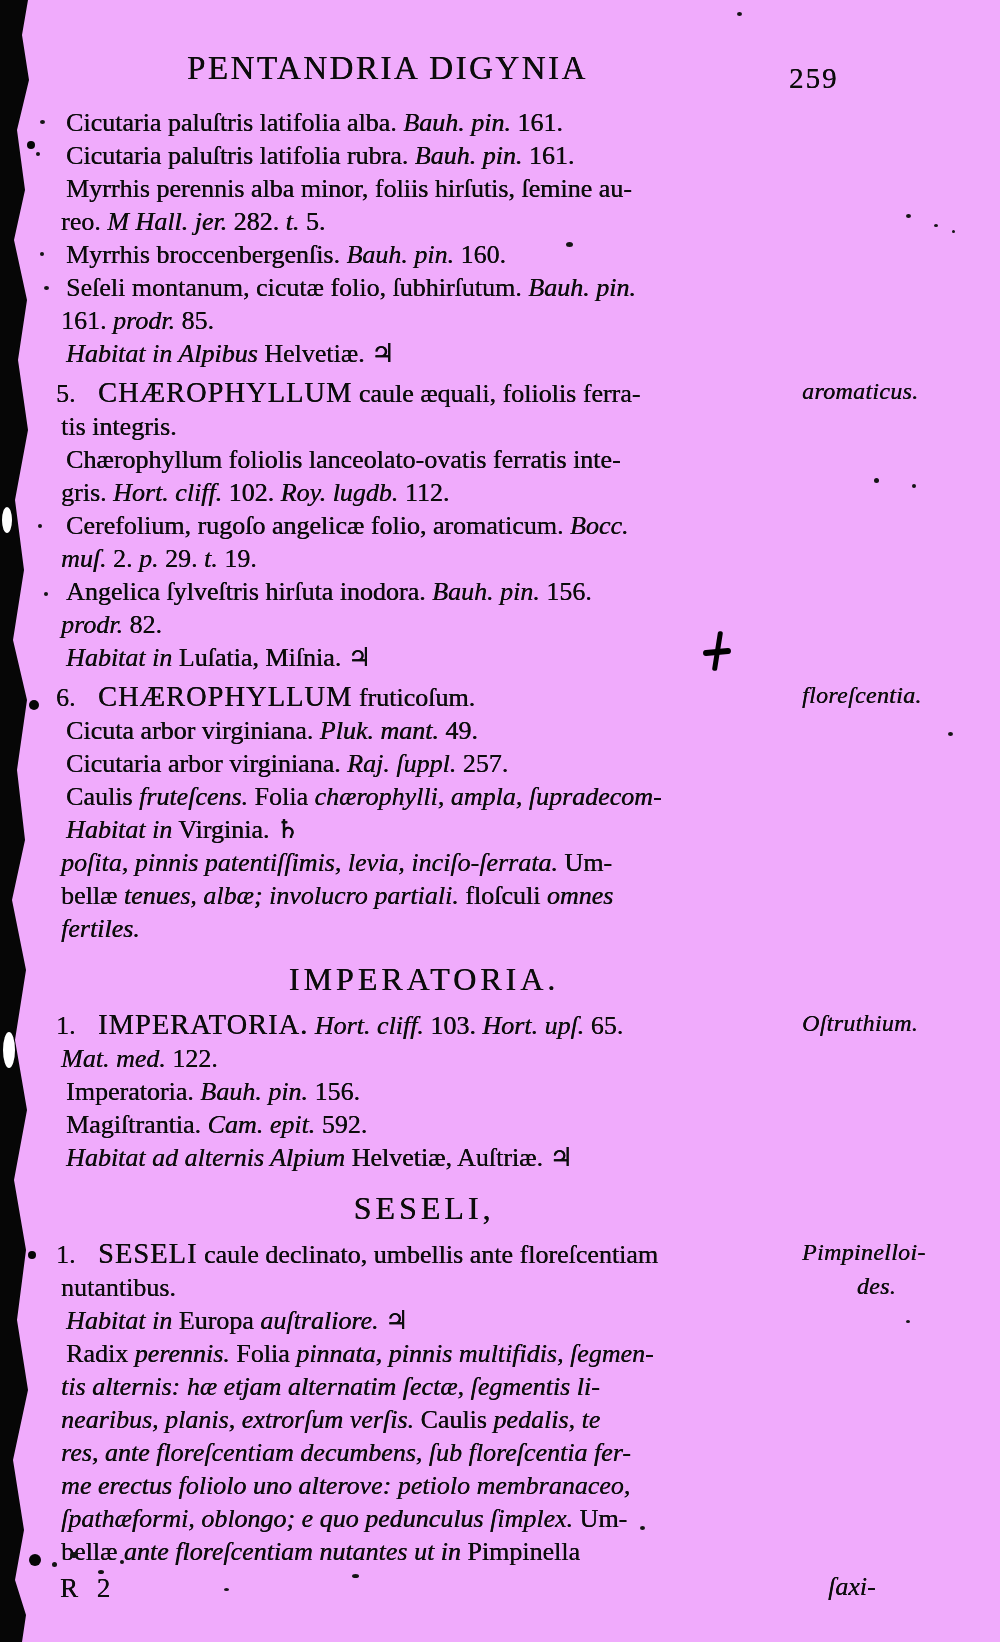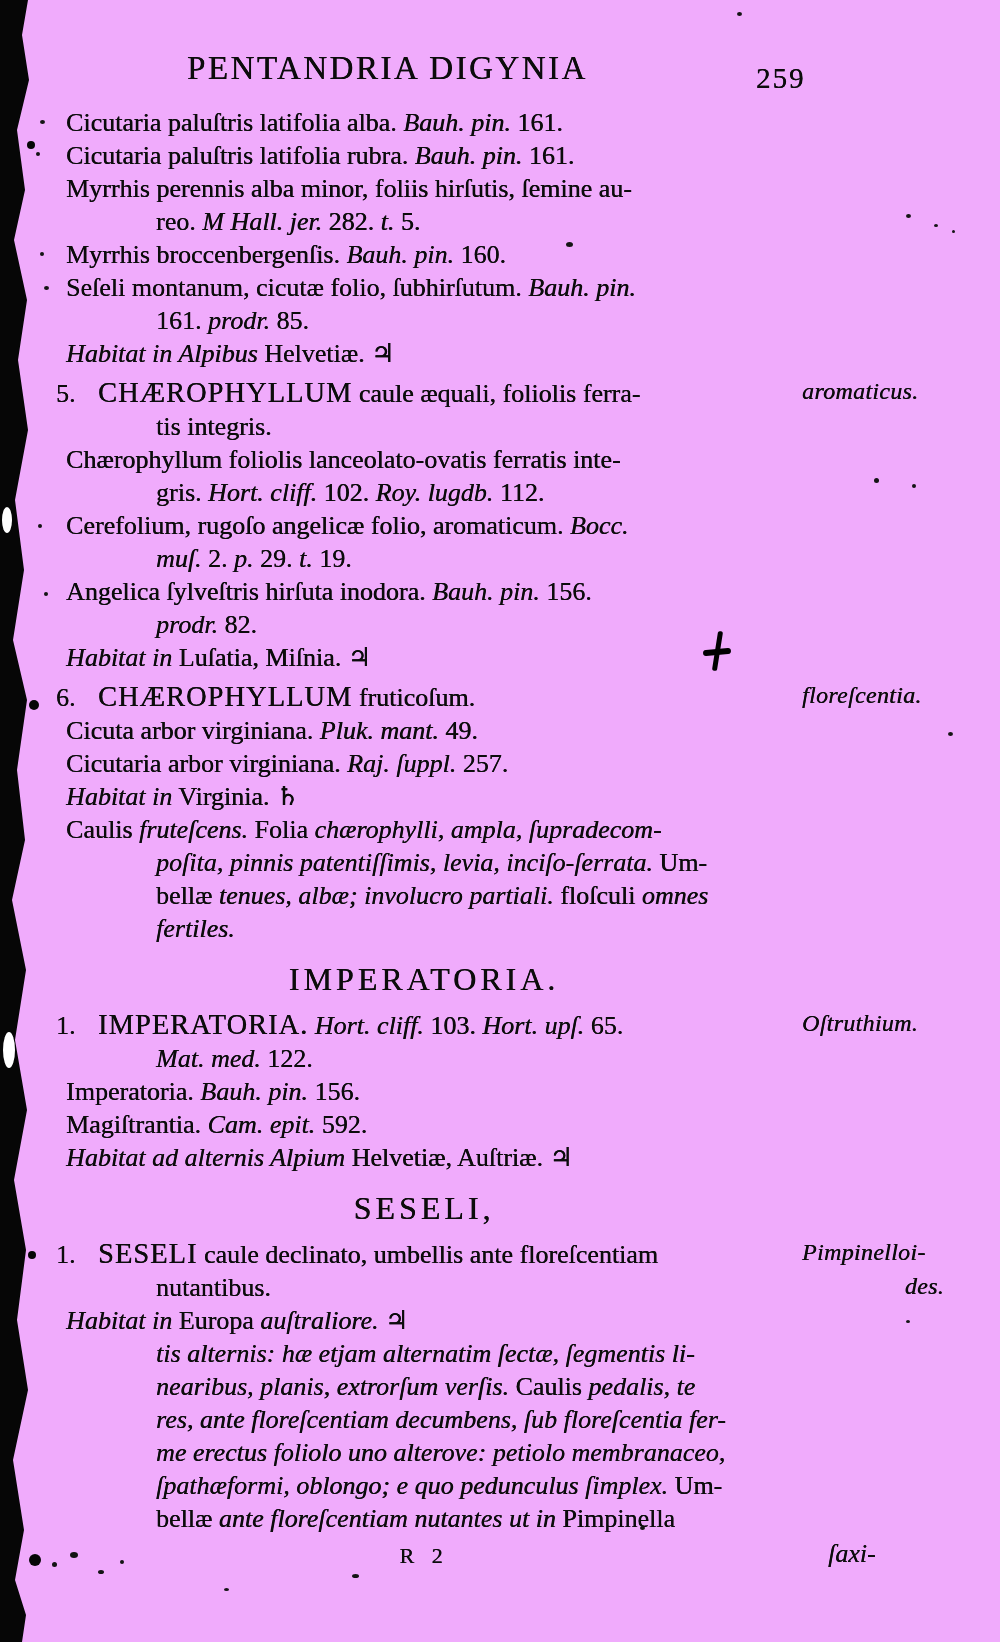--- a/index.html
+++ b/index.html
@@ -15,41 +15,41 @@
     font-size: 26px;
     line-height: 33px;
     text-shadow: 0.35px 0.25px 0 currentColor;
   }
   
   .header { position: relative; height: 100px; }
   .title {
     position: absolute; left: 187px; top: 52px;
     font-size: 33px; letter-spacing: 2.5px; line-height: 1; white-space: nowrap;
   }
-  .pagenum { position: absolute; left: 756px; top: 62px; font-size: 29px; letter-spacing: 2px; }
+  .pagenum { position: absolute; left: 789px; top: 62px; font-size: 29px; letter-spacing: 2px; }
   
   .body { position: relative; margin-top: 6px; }
   .line { position: relative; padding-left: 66px; padding-right: 212px; }
-  .line.ind { padding-left: 108px; margin-left: 48px; }
+  .line.ind { padding-left: 61px; }
   .line.species { padding-left: 56px; margin-top: 6px; }
   .num { display: inline-block; min-width: 30px; margin-right: 12px; }
   .genus { font-size: 28.5px; letter-spacing: 1px; }
   .line.heading {
     margin: 13px 0 8px; padding: 0 212px 0 60px;
     text-align: center; font-size: 32px; letter-spacing: 4px; line-height: 42px;
   }
   .i { font-style: italic; }
   .margin-note {
     position: absolute; left: 802px; top: 4px; width: 194px;
     font-size: 24px; line-height: 23px; font-style: italic; letter-spacing: 0.3px;
   }
   .margin-note.right { text-align: right; padding-right: 100px; }
   
   .footer { position: relative; margin-top: 0; height: 46px; }
-  .sig { position: absolute; left: 60px; right: 212px; top: 4px; text-align: center; font-size: 22px; letter-spacing: 6px; }
+  .sig { position: absolute; left: 60px; right: 212px; top: 4px; text-align: left; font-size: 27px; letter-spacing: 6px; }
   .catch { position: absolute; left: 828px; top: 2px; font-style: italic; }
   
   .binding { position: absolute; left: 0; top: 0; width: 52px; height: 1642px; z-index: 3; pointer-events: none; }
   .ink-blot { position: absolute; left: 700px; top: -12px; width: 34px; height: 46px; }
   .ink-blot::before {
     content: ""; position: absolute; left: 15px; top: 2px; width: 5px; height: 40px;
     background: #000; transform: rotate(9deg); border-radius: 2px;
   }
   .ink-blot::after {
     content: ""; position: absolute; left: 3px; top: 20px; width: 28px; height: 6px;
@@ -116,35 +116,36 @@
       <div class="line"><span class="">Chærophyllum foliolis lanceolato-ovatis ferratis inte-</span></div>
       <div class="line ind"><span class="">gris. </span><span class="i ">Hort. cliff.</span><span class=""> 102. </span><span class="i ">Roy. lugdb.</span><span class=""> 112.</span></div>
       <div class="line"><span class="">Cerefolium, rugoſo angelicæ folio, aromaticum. </span><span class="i ">Bocc.</span></div>
       <div class="line ind"><span class="i ">muſ.</span><span class=""> 2. </span><span class="i ">p.</span><span class=""> 29. </span><span class="i ">t.</span><span class=""> 19.</span></div>
       <div class="line"><span class="">Angelica ſylveſtris hirſuta inodora. </span><span class="i ">Bauh. pin.</span><span class=""> 156.</span></div>
       <div class="line ind"><span class="i ">prodr.</span><span class=""> 82.</span></div>
       <div class="line"><span class="i ">Habitat in</span><span class=""> Luſatia, Miſnia. ♃</span><span class="ink-blot"></span></div>
       <div class="line species"><span class="num">6.</span><span class="genus">CHÆROPHYLLUM</span><span class=""> fruticoſum.</span><span class="margin-note">floreſcentia.</span></div>
       <div class="line"><span class="">Cicuta arbor virginiana. </span><span class="i ">Pluk. mant.</span><span class=""> 49.</span></div>
       <div class="line"><span class="">Cicutaria arbor virginiana. </span><span class="i ">Raj. ſuppl.</span><span class=""> 257.</span></div>
+      <div class="line"><span class="">Caulis </span><span class="i ">fruteſcens.</span><span class=""> Folia </span><span class="i ">chærophylli, ampla, ſupradecom-</span></div>
       <div class="line"><span class="i ">Habitat in</span><span class=""> Virginia. ♄</span></div>
-      <div class="line"><span class="">Caulis </span><span class="i ">fruteſcens.</span><span class=""> Folia </span><span class="i ">chærophylli, ampla, ſupradecom-</span></div>
       <div class="line ind"><span class="i ">poſita, pinnis patentiſſimis, levia, inciſo-ſerrata.</span><span class=""> Um-</span></div>
       <div class="line ind"><span class="">bellæ </span><span class="i ">tenues, albæ; involucro partiali.</span><span class=""> floſculi </span><span class="i ">omnes</span></div>
       <div class="line ind"><span class="i ">fertiles.</span></div>
       <div class="line heading"><span class="">IMPERATORIA.</span></div>
       <div class="line species"><span class="num">1.</span><span class="genus">IMPERATORIA.</span><span class=""> </span><span class="i ">Hort. cliff.</span><span class=""> 103. </span><span class="i ">Hort. upſ.</span><span class=""> 65.</span><span class="margin-note">Oſtruthium.</span></div>
       <div class="line ind"><span class="i ">Mat. med.</span><span class=""> 122.</span></div>
       <div class="line"><span class="">Imperatoria. </span><span class="i ">Bauh. pin.</span><span class=""> 156.</span></div>
       <div class="line"><span class="">Magiſtrantia. </span><span class="i ">Cam. epit.</span><span class=""> 592.</span></div>
       <div class="line"><span class="i ">Habitat ad alternis Alpium</span><span class=""> Helvetiæ, Auſtriæ. ♃</span></div>
       <div class="line heading"><span class="">SESELI,</span></div>
       <div class="line species"><span class="num">1.</span><span class="genus">SESELI</span><span class=""> caule declinato, umbellis ante floreſcentiam</span><span class="margin-note">Pimpinelloi-</span></div>
       <div class="line ind"><span class="">nutantibus.</span><span class="margin-note right">des.</span></div>
       <div class="line"><span class="i ">Habitat in</span><span class=""> Europa </span><span class="i ">auſtraliore.</span><span class=""> ♃</span></div>
+      <div class="line"><span class="">Radix </span><span class="i ">perennis.</span><span class=""> Folia </span><span class="i ">pinnata, pinnis multifidis, ſegmen-</span></div>
       <div class="line ind"><span class="i ">tis alternis: hæ etjam alternatim ſectæ, ſegmentis li-</span></div>
       <div class="line ind"><span class="i ">nearibus, planis, extrorſum verſis.</span><span class=""> Caulis </span><span class="i ">pedalis, te</span></div>
       <div class="line ind"><span class="i ">res, ante floreſcentiam decumbens, ſub floreſcentia fer-</span></div>
       <div class="line ind"><span class="i ">me erectus foliolo uno alterove: petiolo membranaceo,</span></div>
       <div class="line ind"><span class="i ">ſpathæformi, oblongo; e quo pedunculus ſimplex.</span><span class=""> Um-</span></div>
       <div class="line ind"><span class="">bellæ </span><span class="i ">ante floreſcentiam nutantes ut in</span><span class=""> Pimpinella</span></div>
     </div>
 
   <div class="footer">
     <span class="sig">R 2</span>

